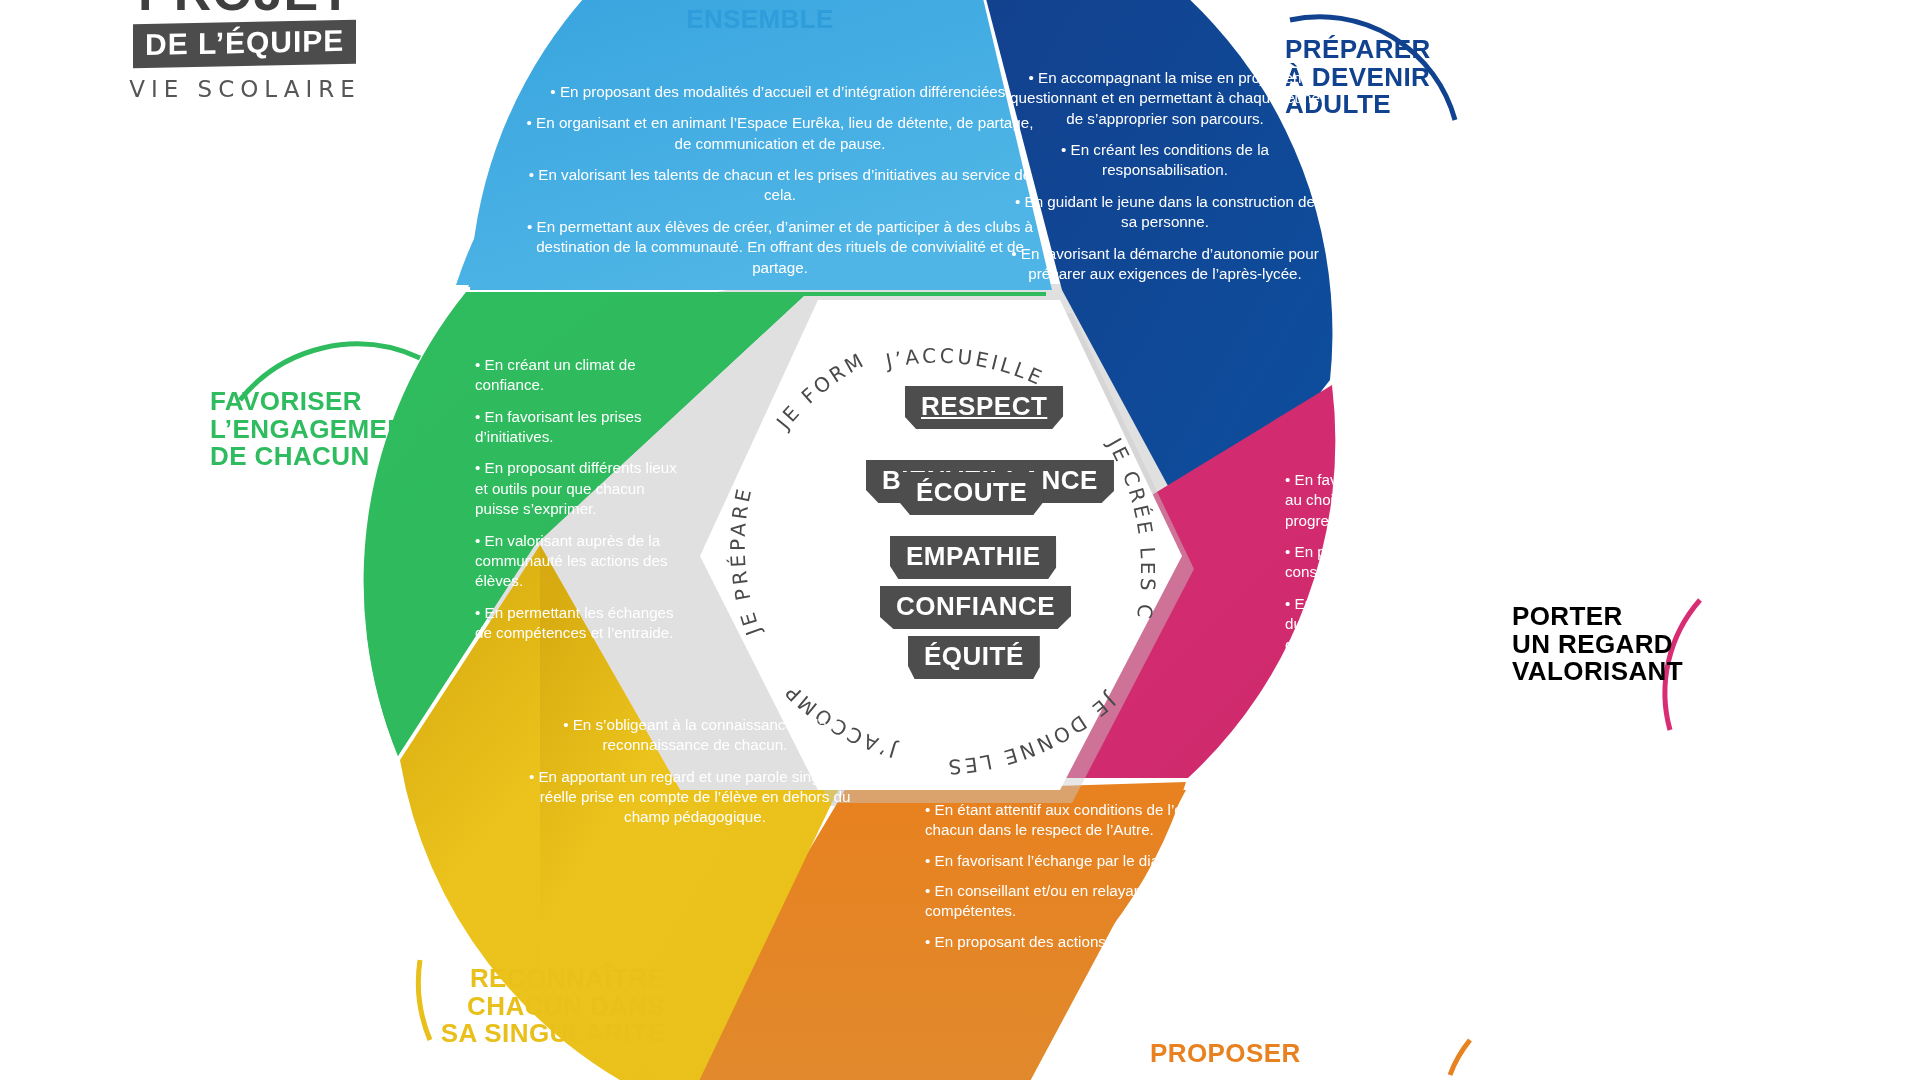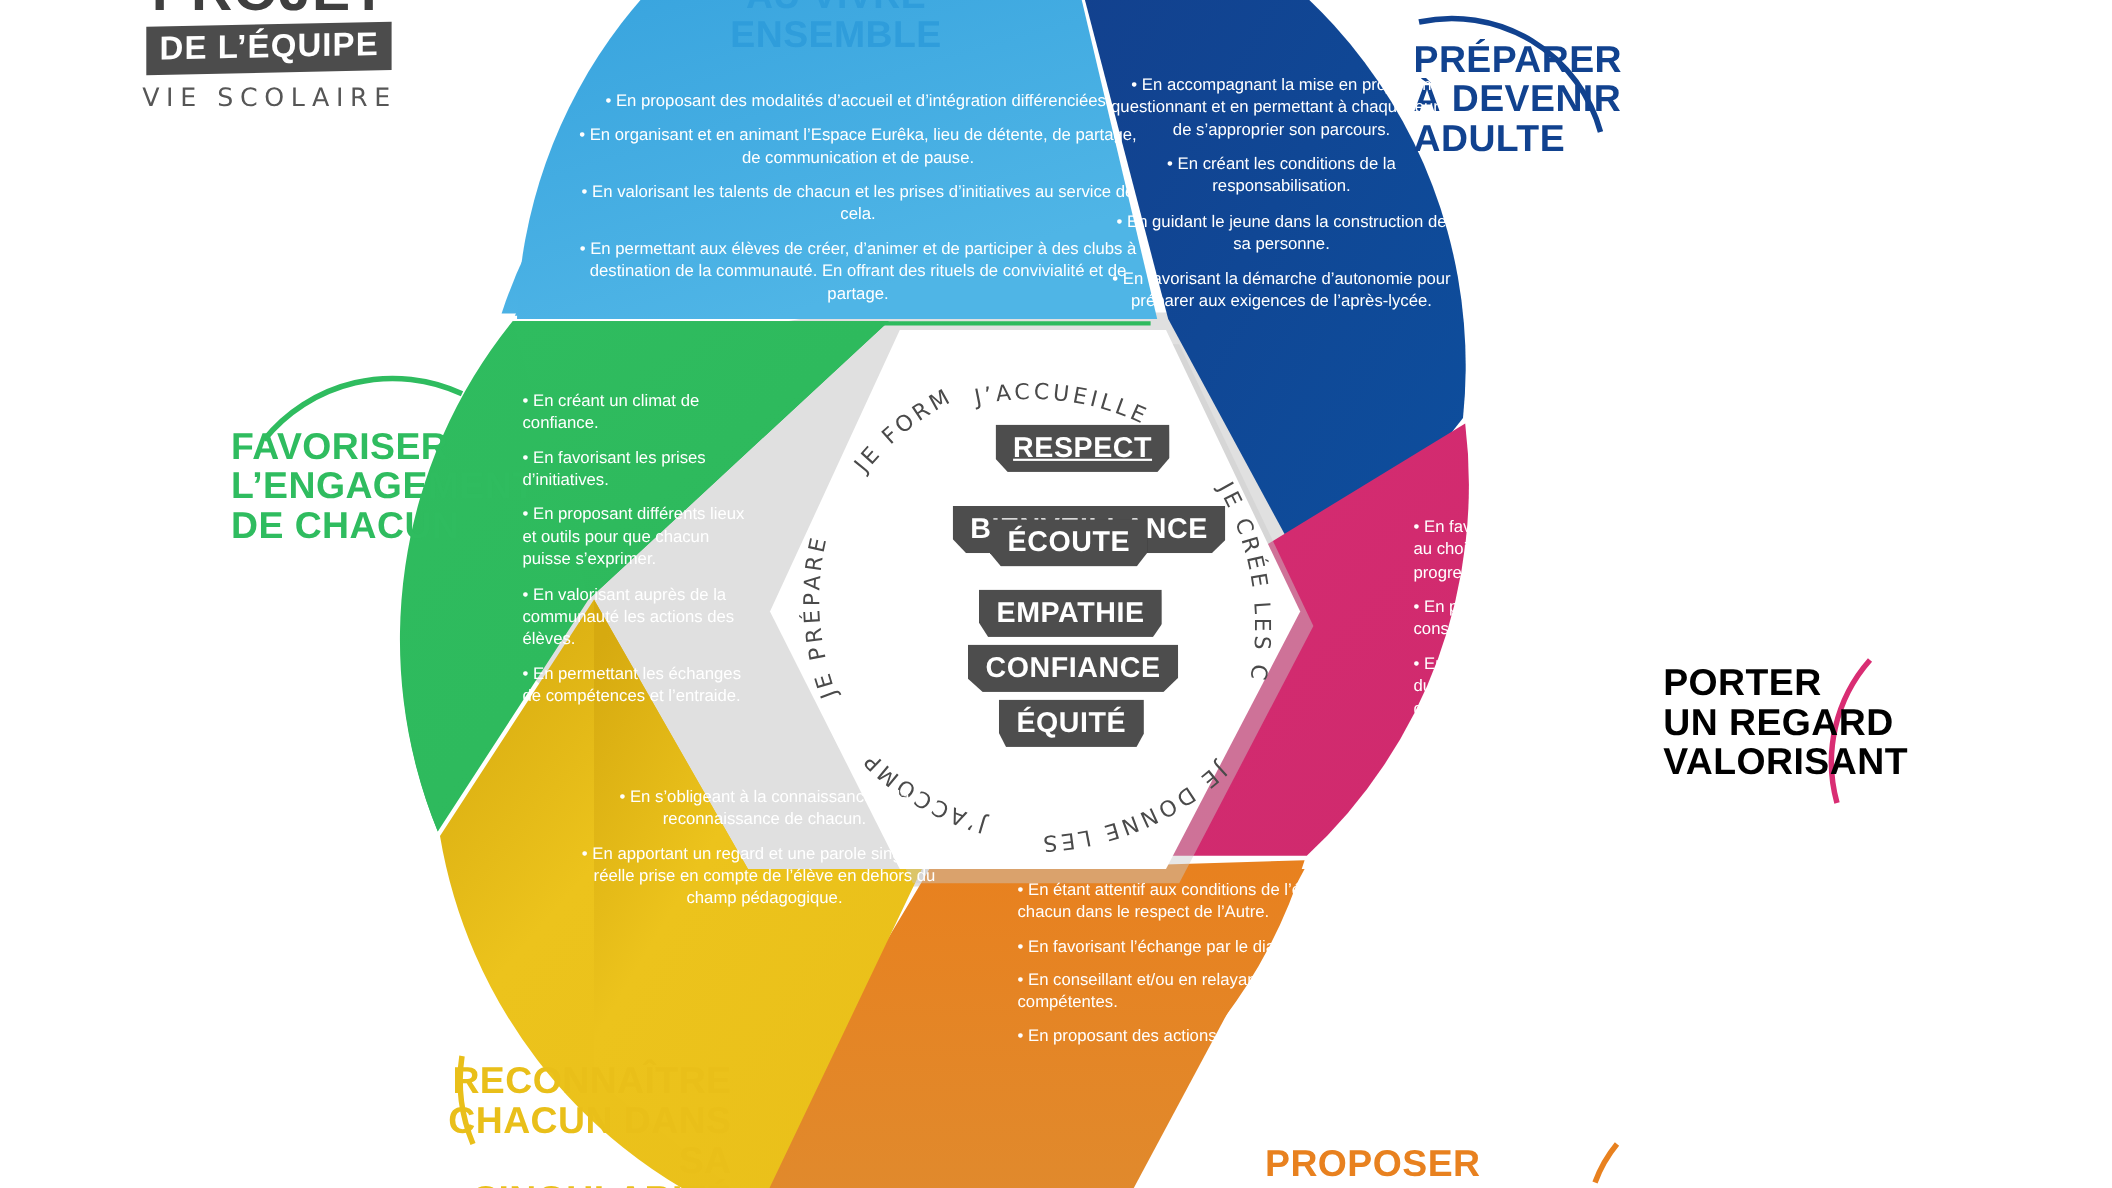--- a/index.html
+++ b/index.html
@@ -38,21 +38,21 @@
     color:#ffffff;
     font-size:15.2px;
     line-height:1.34;
     font-family:"Liberation Sans", sans-serif;
   }
   .seg-text p{margin:0 0 11px 0;}
   .seg-text p:last-child{margin-bottom:0;}
 
   
   .head{
-    position:absolute;font-weight:bold;font-size:34px;line-height:1.06;
+    position:absolute;font-weight:bold;font-size:26px;line-height:1.06;
     letter-spacing:.4px;
   }
 
   
   .chip{
     position:absolute;background:#4d4d4d;color:#fff;
     font-weight:bold;letter-spacing:.5px;
     padding:5px 16px 7px 16px;
     font-size:26px;white-space:nowrap;
     box-shadow:4px 5px 6px rgba(0,0,0,.13);

